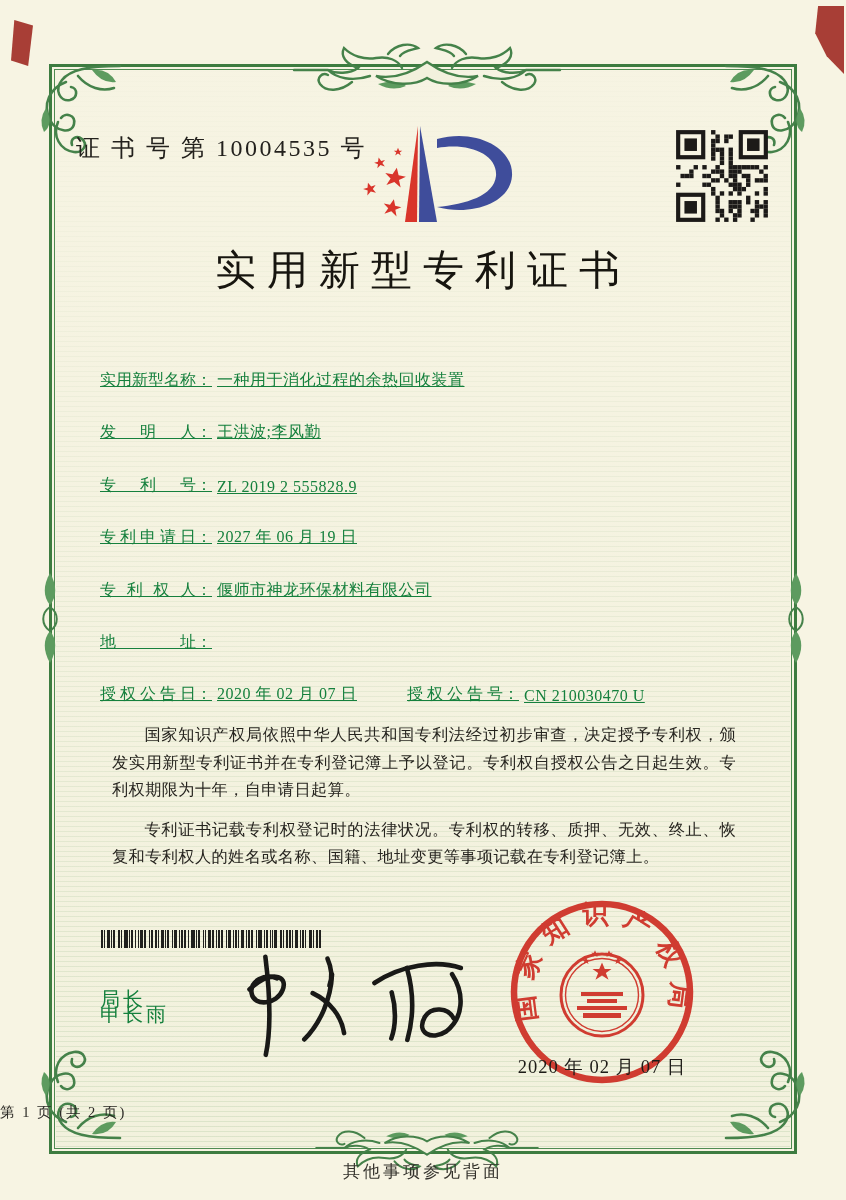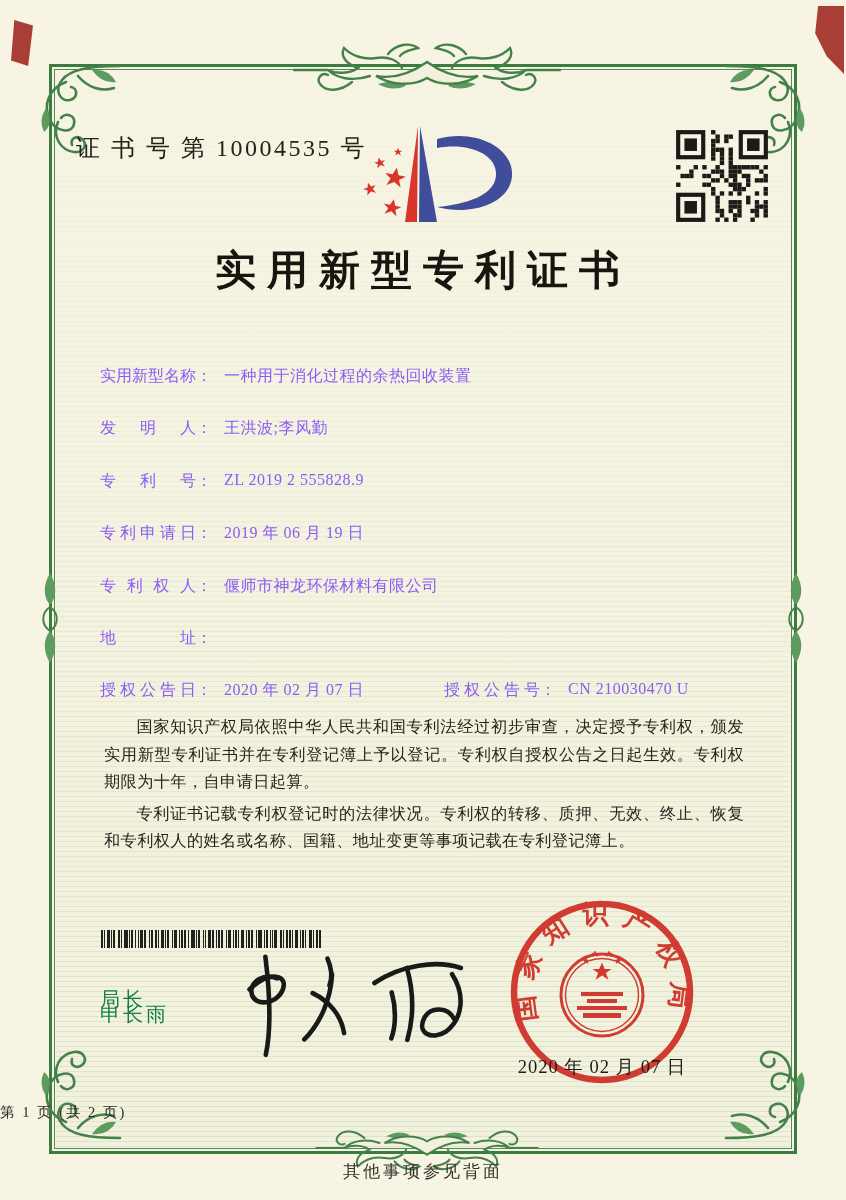--- a/index.html
+++ b/index.html
@@ -39,31 +39,31 @@
     clip-path:polygon(15% 0,100% 12%,78% 100%,0 88%);opacity:.9;}
   .red-tr{position:absolute;left:808px;top:6px;width:36px;height:68px;background:#9e2a22;
     clip-path:polygon(28% 0,100% 0,100% 100%,52% 74%,20% 40%);opacity:.9;}
 
   
   .cert-no{position:absolute;left:76px;top:132px;font-size:24px;letter-spacing:2.5px;color:#23211d;}
   .logo{position:absolute;left:348px;top:112px;width:176px;height:124px;}
   .qr{position:absolute;left:672px;top:128px;width:100px;height:96px;}
   .title{
     position:absolute;left:0;top:250px;width:100%;text-align:center;
-    font-size:41px;font-weight:700;letter-spacing:11px;color:#17150f;line-height:1;
+    font-size:41px;font-weight:400;letter-spacing:11px;color:#17150f;line-height:1;
   }
   .fields{position:absolute;left:100px;top:366px;width:660px;}
-  .frow{display:flex;align-items:flex-start;height:25px;margin-bottom:27.4px;font-size:16px;color:#8b5cf6;}
+  .frow{display:flex;align-items:flex-end;height:25px;margin-bottom:27.4px;font-size:16px;color:#15803d;text-decoration:underline;}
   .flabel{display:inline-block;width:96px;text-align:justify;text-align-last:justify;flex:0 0 96px;}
   .fcolon{flex:0 0 16px;}
-  .fvalue{margin-left:12px;letter-spacing:.5px;white-space:nowrap;}
-  .glabel2{margin-left:80px;}
+  .fvalue{margin-left:5px;letter-spacing:.5px;white-space:nowrap;}
+  .glabel2{margin-left:50px;}
   .paras{position:absolute;left:100px;top:710px;width:648px;font-size:16.2px;line-height:27.6px;
     text-align:justify;color:#26241f;letter-spacing:.4px;}
-  .paras p{margin:4px;text-indent:2em;}
+  .paras p{margin:12px;text-indent:2em;}
   .barcode{position:absolute;left:101px;top:930px;width:222px;height:18px;}
   .director{position:absolute;left:100px;font-family:"Liberation Sans","DejaVu Sans",sans-serif;
     font-size:20px;letter-spacing:3px;color:#15803d;font-weight:500;}
   .d1{top:986px;} .d2{top:1001px;}
   .signature{position:absolute;left:212px;top:938px;width:268px;height:128px;transform:rotate(-2deg);}
   .seal{position:absolute;left:506px;top:896px;width:192px;height:192px;opacity:.95;z-index:4;}
   .seal-date{position:absolute;left:506px;top:1054px;width:192px;text-align:center;
     font-size:18.5px;letter-spacing:1px;color:#1e1c18;z-index:5;}
   .page-info{position:absolute;left:0;top:1103px;width:100%;
     font-size:14.5px;letter-spacing:2px;color:#2b2925;}
@@ -309,21 +309,21 @@
         <span class="fvalue">王洪波;李风勤</span>
     </div>
     <div class="frow">
       <span class="flabel">专利号</span>
         <span class="fcolon">：</span>
         <span class="fvalue">ZL 2019 2 555828.9</span>
     </div>
     <div class="frow">
       <span class="flabel">专利申请日</span>
         <span class="fcolon">：</span>
-        <span class="fvalue">2019 年 06 月 19 日</span>
+        <span class="fvalue">2027 年 06 月 19 日</span>
     </div>
     <div class="frow">
       <span class="flabel">专利权人</span>
         <span class="fcolon">：</span>
         <span class="fvalue">偃师市神龙环保材料有限公司</span>
     </div>
     <div class="frow">
       <span class="flabel">地址</span>
         <span class="fcolon">：</span>
     </div>

